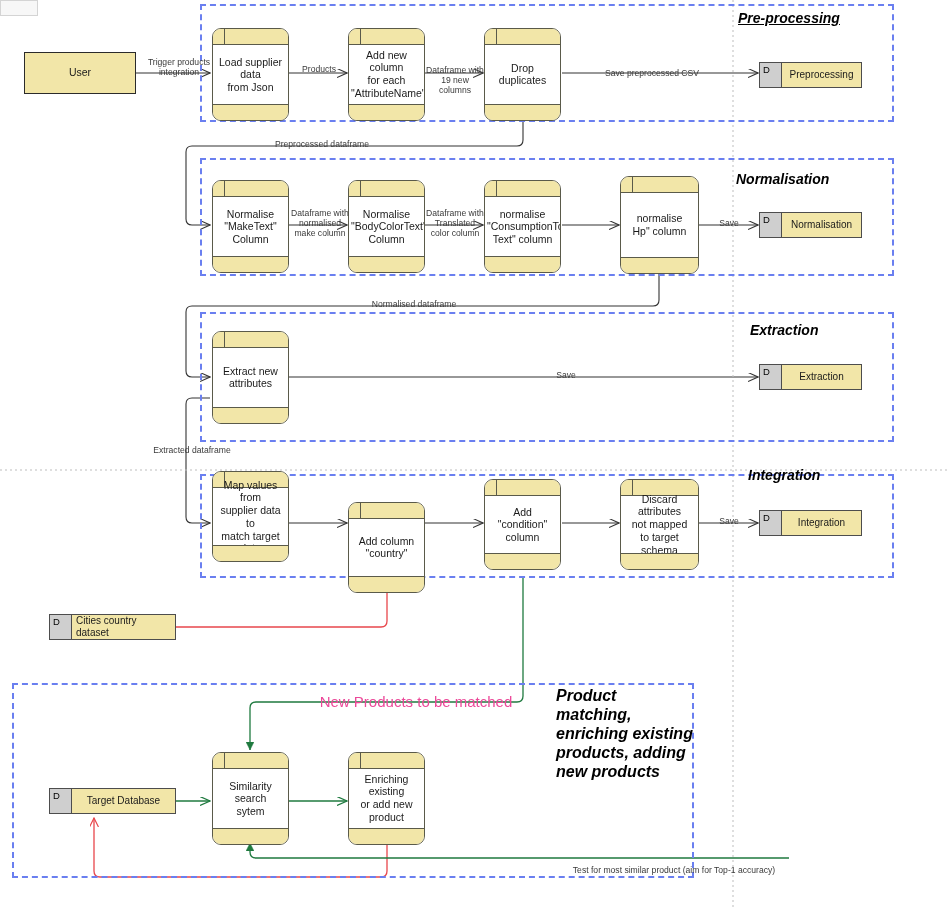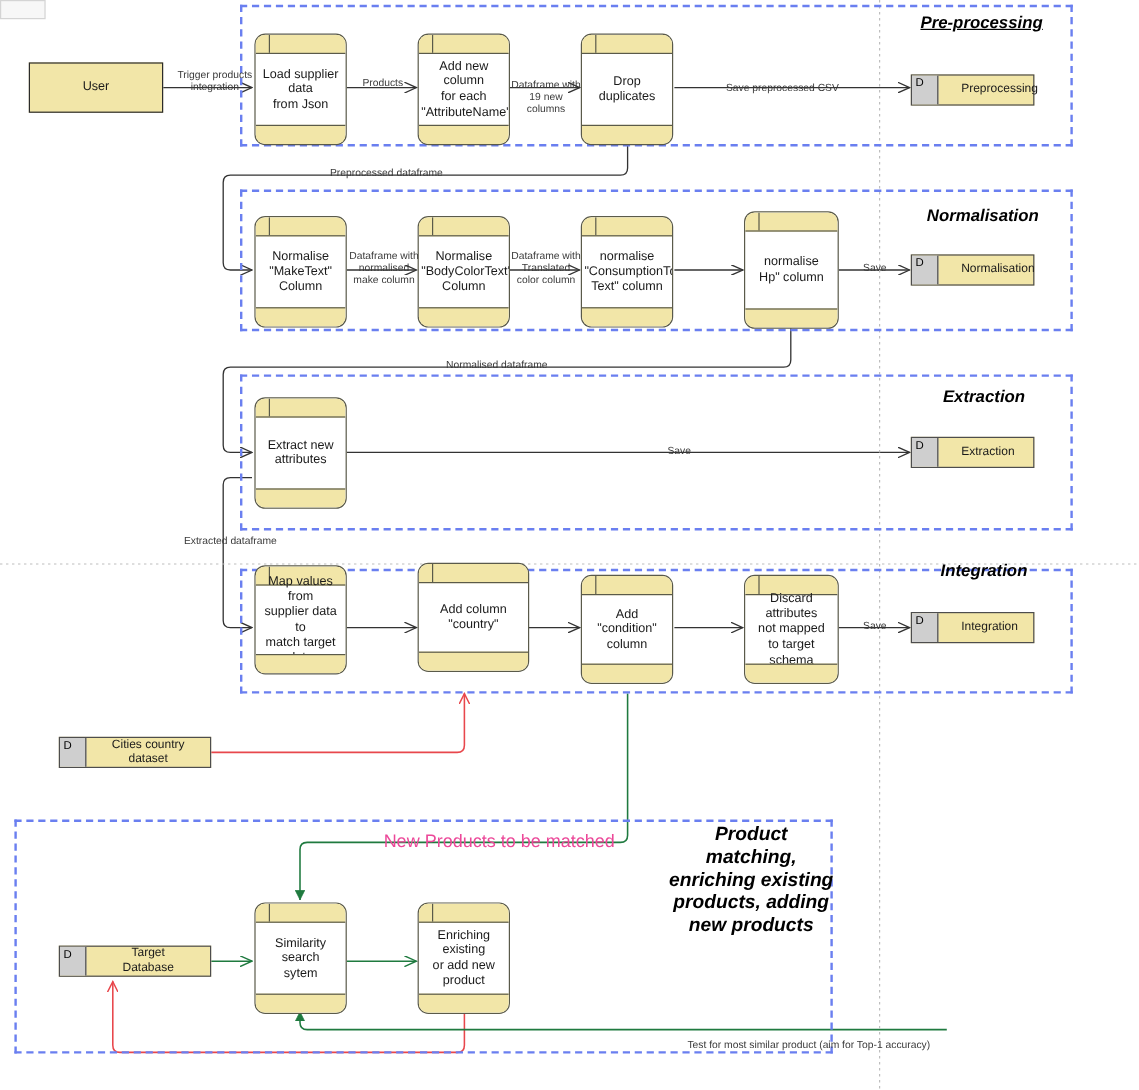--- a/index.html
+++ b/index.html
@@ -7,21 +7,21 @@
        font-family:"Liberation Sans","DejaVu Sans",sans-serif;}
   #canvas{position:absolute;left:0;top:0;width:949px;height:908px;}
   svg.wires{position:absolute;left:0;top:0;width:949px;height:908px;pointer-events:none;}
 
   
   .abs{position:absolute;box-sizing:border-box;}
 
   
   .group{border:2px dashed #6a7ff0;background:transparent;}
   .group-title{position:absolute;font-style:italic;font-weight:bold;
-      color:#000;text-align:center;line-height:1.18;}
+      color:#000;text-align:left;line-height:1.18;}
   .group-title.underlined{text-decoration:underline;}
 
   
   .proc{position:absolute;border:1.2px solid #5a5a4a;border-radius:9px;
      background:#ffffff;box-sizing:border-box;overflow:hidden;}
   .proc .band-top{position:absolute;left:0;top:0;width:100%;height:15px;
      background:#f2e6a8;border-bottom:1.2px solid #5a5a4a;}
   .proc .band-top:after{content:"";position:absolute;left:11px;top:0;width:0;
      height:100%;border-left:1.2px solid #5a5a4a;}
   .proc .band-bot{position:absolute;left:0;bottom:0;width:100%;height:15px;
@@ -30,21 +30,21 @@
      transform:translateY(-50%);text-align:center;font-size:10.5px;color:#1a1a1a;
      line-height:1.22;white-space:pre-line;}
 
   
   .store{position:absolute;border:1.3px solid #4d4d4d;box-sizing:border-box;
      display:flex;background:#f2e6a8;}
   .store .dcell{width:22px;flex:0 0 22px;background:#cfcfcf;
      border-right:1.3px solid #4d4d4d;font-size:9.5px;color:#000;
      padding:1px 0 0 3px;box-sizing:border-box;}
   .store .slabel{flex:1;display:flex;align-items:center;justify-content:center;
-     font-size:10px;color:#1a1a1a;text-align:center;line-height:1.2;padding:0 19px;}
+     font-size:10px;color:#1a1a1a;text-align:left;line-height:1.2;padding:0 4px;}
 
   
   .rect{position:absolute;border:1.3px solid #2b2b2b;background:#f2e6a8;
      box-sizing:border-box;display:flex;align-items:center;justify-content:center;
      text-align:left;font-size:10.5px;color:#1a1a1a;line-height:1.25;
      white-space:pre-line;padding:0 3px;}
 
   
   .elabel{position:absolute;font-size:8.6px;color:#3a3a3a;text-align:center;
      line-height:1.15;white-space:pre-line;}
@@ -198,21 +198,21 @@
     <div class="band-bot"></div>
   </div>
 
   <div class="proc" style="left:212px;top:471px;width:77px;height:91px;">
     <div class="band-top"></div>
     <div class="ptxt">Map values from
 supplier data to
 match target data</div>
     <div class="band-bot"></div>
   </div>
-  <div class="proc" style="left:348px;top:469px;width:93px;height:91px;">
+  <div class="proc" style="left:348px;top:502px;width:77px;height:91px;">
     <div class="band-top"></div>
     <div class="ptxt">Add column
 "country"</div>
     <div class="band-bot"></div>
   </div>
   <div class="proc" style="left:484px;top:479px;width:77px;height:91px;">
     <div class="band-top"></div>
     <div class="ptxt">Add "condition"
 column</div>
     <div class="band-bot"></div>

